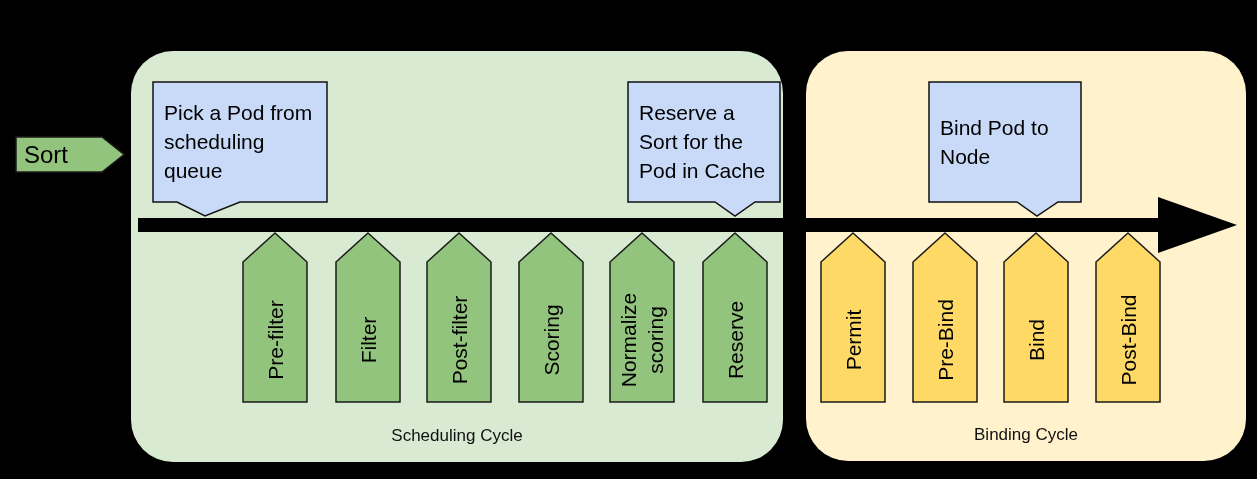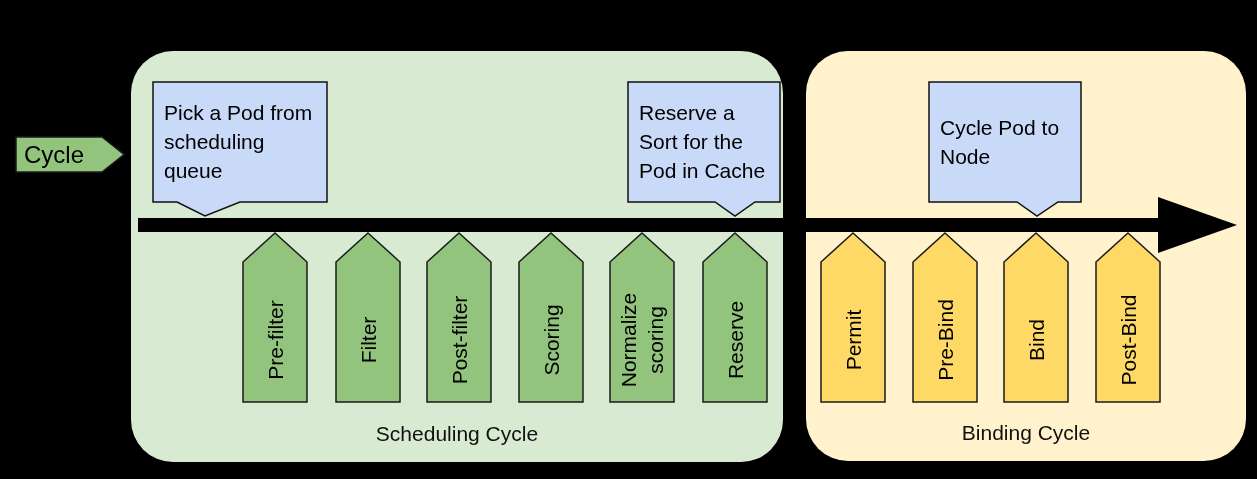--- a/index.html
+++ b/index.html
@@ -28,21 +28,21 @@
     width: 440px;
     height: 410px;
     background: #fff2cc;
   }
   .cycle-label {
     position: absolute;
     bottom: 16px;
     left: 0;
     right: 0;
     text-align: center;
-    font-size: 21px;
+    font-size: 17px;
     color: #111;
   }
   .sort {
     position: absolute;
     left: 15px;
     top: 136px;
     width: 110px;
     height: 37px;
   }
   .sort svg { position: absolute; left: 0; top: 0; }
@@ -115,42 +115,42 @@
 
   <svg class="timeline" width="1099" height="56" viewBox="0 0 1099 56">
     <rect class="poly-black" x="0" y="21" width="1026" height="14"></rect>
     <polygon class="poly-black" points="1020,0 1099,28 1020,56"></polygon>
   </svg>
 
   <div class="sort">
     <svg width="110" height="37" viewBox="0 0 110 37">
       <polygon class="poly-green" points="1,1 87,1 109,18.5 87,36 1,36"></polygon>
     </svg>
-    <div class="sort-text">Cycle</div>
+    <div class="sort-text">Sort</div>
   </div>
 
   <div class="callout" style="left:152px; width:176px;">
     <svg width="176" height="137" viewBox="0 0 176 137">
       <polygon class="poly-blue" points="1,1 175,1 175,121 88,121 53,135 25,121 1,121"></polygon>
     </svg>
     <div class="callout-text">Pick a Pod from scheduling queue</div>
   </div>
 
   <div class="callout" style="left:627px; width:154px;">
     <svg width="154" height="137" viewBox="0 0 154 137">
       <polygon class="poly-blue" points="1,1 153,1 153,121 128,121 108,135 88,121 1,121"></polygon>
     </svg>
     <div class="callout-text">Reserve a Sort for the Pod in Cache</div>
   </div>
 
   <div class="callout" style="left:928px; width:154px;">
     <svg width="154" height="137" viewBox="0 0 154 137">
       <polygon class="poly-blue" points="1,1 153,1 153,121 130,121 109,135 89,121 1,121"></polygon>
     </svg>
-    <div class="callout-text">Cycle Pod to Node</div>
+    <div class="callout-text">Bind Pod to Node</div>
   </div>
 
   <div class="stage" style="left:242px">
     <svg width="66" height="171" viewBox="0 0 66 171">
         <polygon class="poly-green" points="33,1 65,30 65,170 1,170 1,30"></polygon>
       </svg>
     <div class="stage-label">Pre-filter</div>
   </div>
   <div class="stage" style="left:335px">
     <svg width="66" height="171" viewBox="0 0 66 171">

